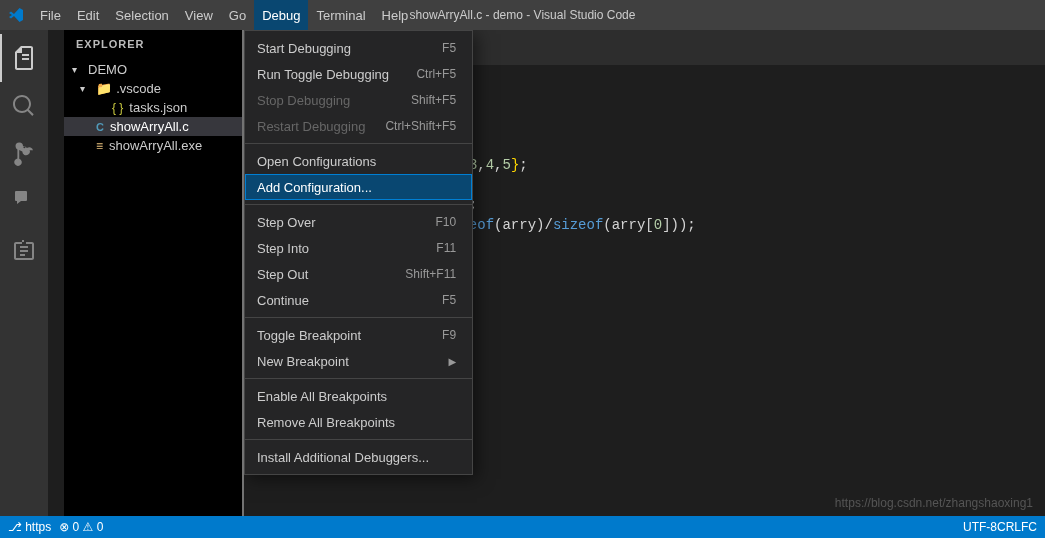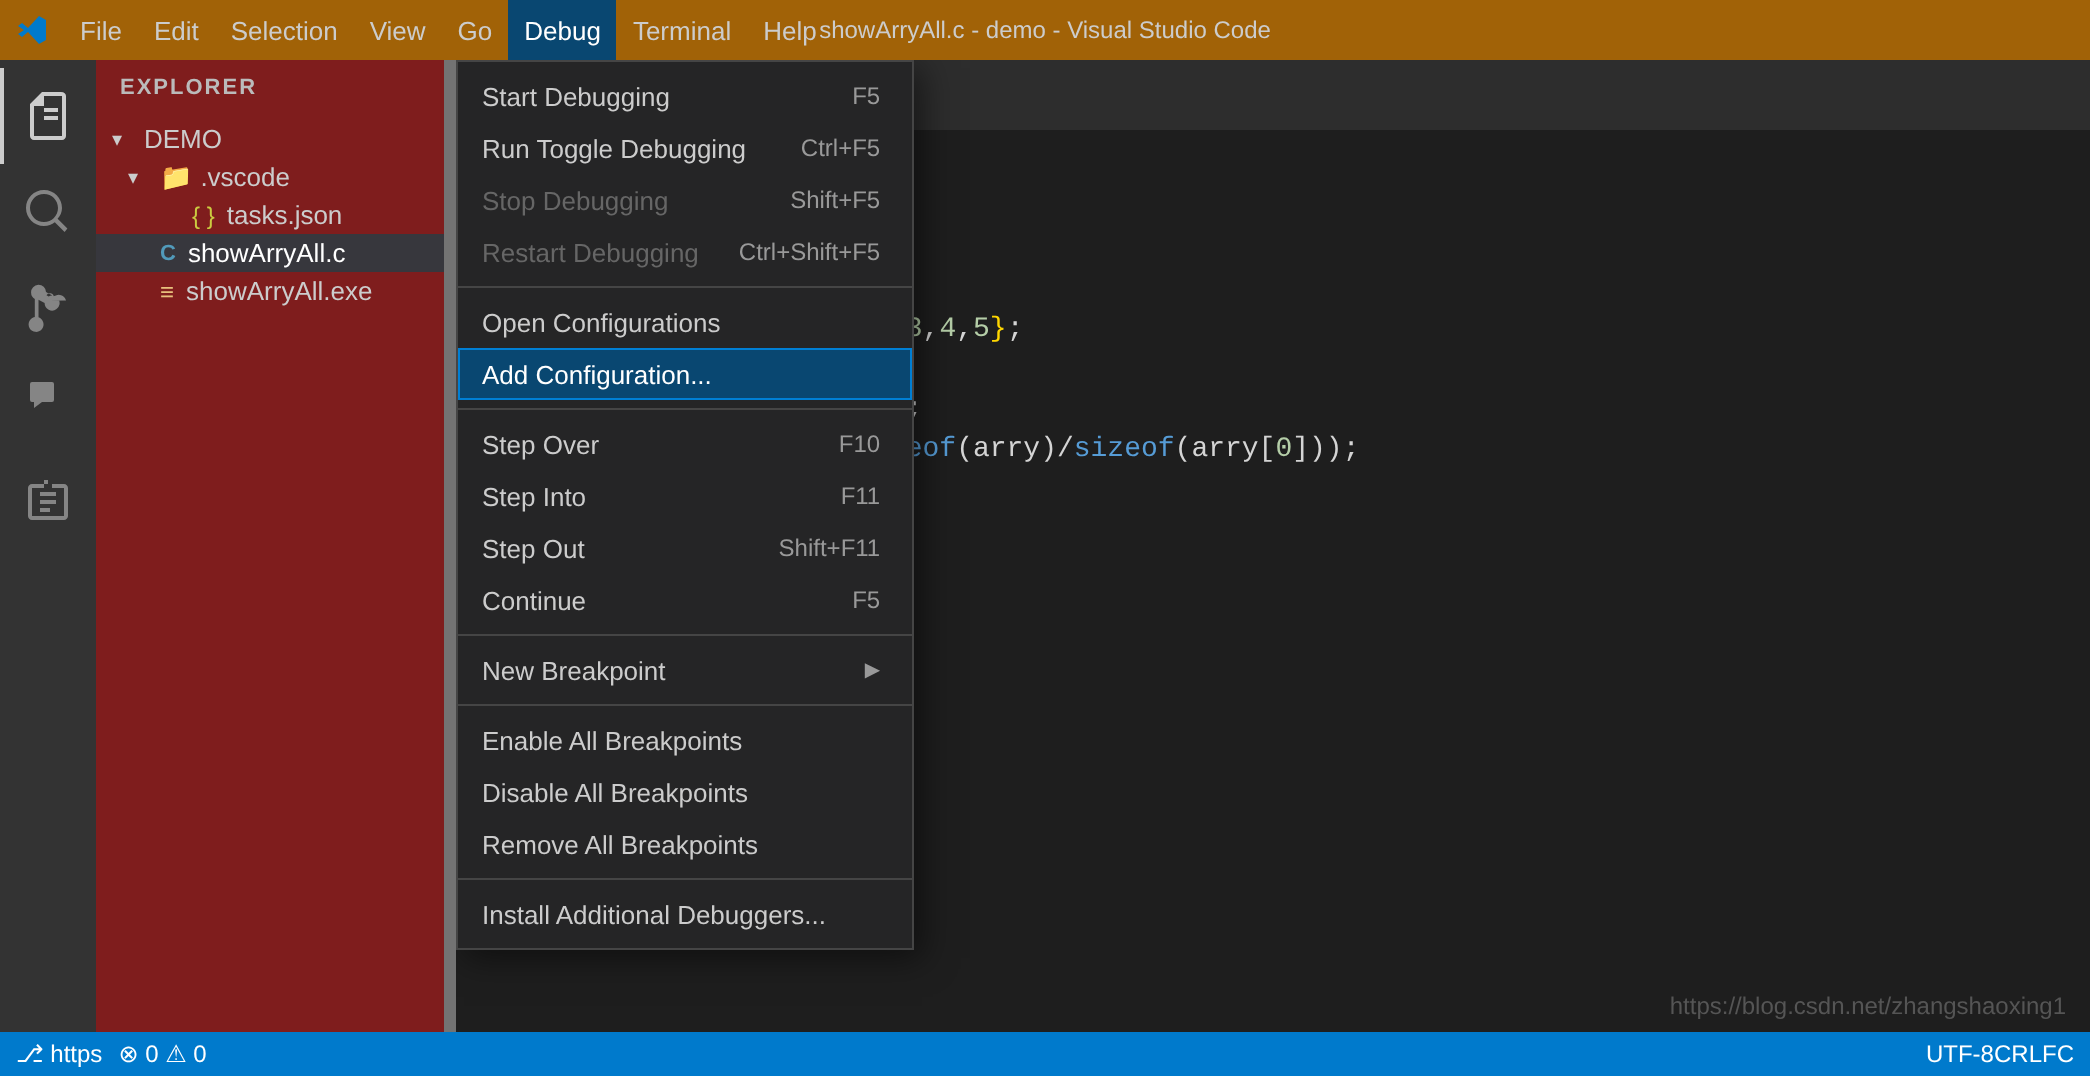--- a/index.html
+++ b/index.html
@@ -10,21 +10,21 @@
       font-family: 'Segoe UI', sans-serif;
       font-size: 13px;
       color: #cccccc;
       overflow: hidden;
       position: relative;
     }
 
     
     .title-bar {
       height: 30px;
-      background: #a16207;
+      background: #404040;
       display: flex;
       align-items: center;
       padding: 0 8px;
       position: relative;
     }
     .title-bar-icon {
       width: 16px;
       height: 16px;
       margin-right: 8px;
     }
@@ -76,23 +76,24 @@
       justify-content: center;
       cursor: pointer;
       color: #858585;
       font-size: 22px;
     }
     .activity-icon.active { color: #cccccc; border-left: 2px solid #cccccc; }
 
     
     .sidebar {
       width: 180px;
-      background: #7f1d1d;
-      border-right: 6px solid #737373;
+      background: #000000;
+      border-right: 2px solid #737373;
       overflow: hidden;
+      margin-left: 16px;
     }
     .sidebar-title {
       padding: 8px 12px;
       font-size: 11px;
       font-weight: bold;
       color: #bbbbbb;
       text-transform: uppercase;
       letter-spacing: 1px;
     }
     .sidebar-section {
@@ -459,34 +460,35 @@
           <span>Step Out</span>
           <span class="shortcut">Shift+F11</span>
         </div>
 
         <div class="dropdown-menu-item">
           <span>Continue</span>
           <span class="shortcut">F5</span>
         </div>
         <div class="menu-separator"></div>
 
+        <div class="dropdown-menu-item">
+          <span>Toggle Breakpoint</span>
+          <span class="shortcut">F9</span>
+        </div>
 
         <div class="dropdown-menu-item">
           <span>New Breakpoint</span>
           <span class="submenu-arrow">▶</span>
         </div>
         <div class="menu-separator"></div>
 
         <div class="dropdown-menu-item">
           <span>Enable All Breakpoints</span>
         </div>
 
-        <div class="dropdown-menu-item">
-          <span>Disable All Breakpoints</span>
-        </div>
 
         <div class="dropdown-menu-item">
           <span>Remove All Breakpoints</span>
         </div>
         <div class="menu-separator"></div>
 
         <div class="dropdown-menu-item">
           <span>Install Additional Debuggers...</span>
         </div>
       </div>

